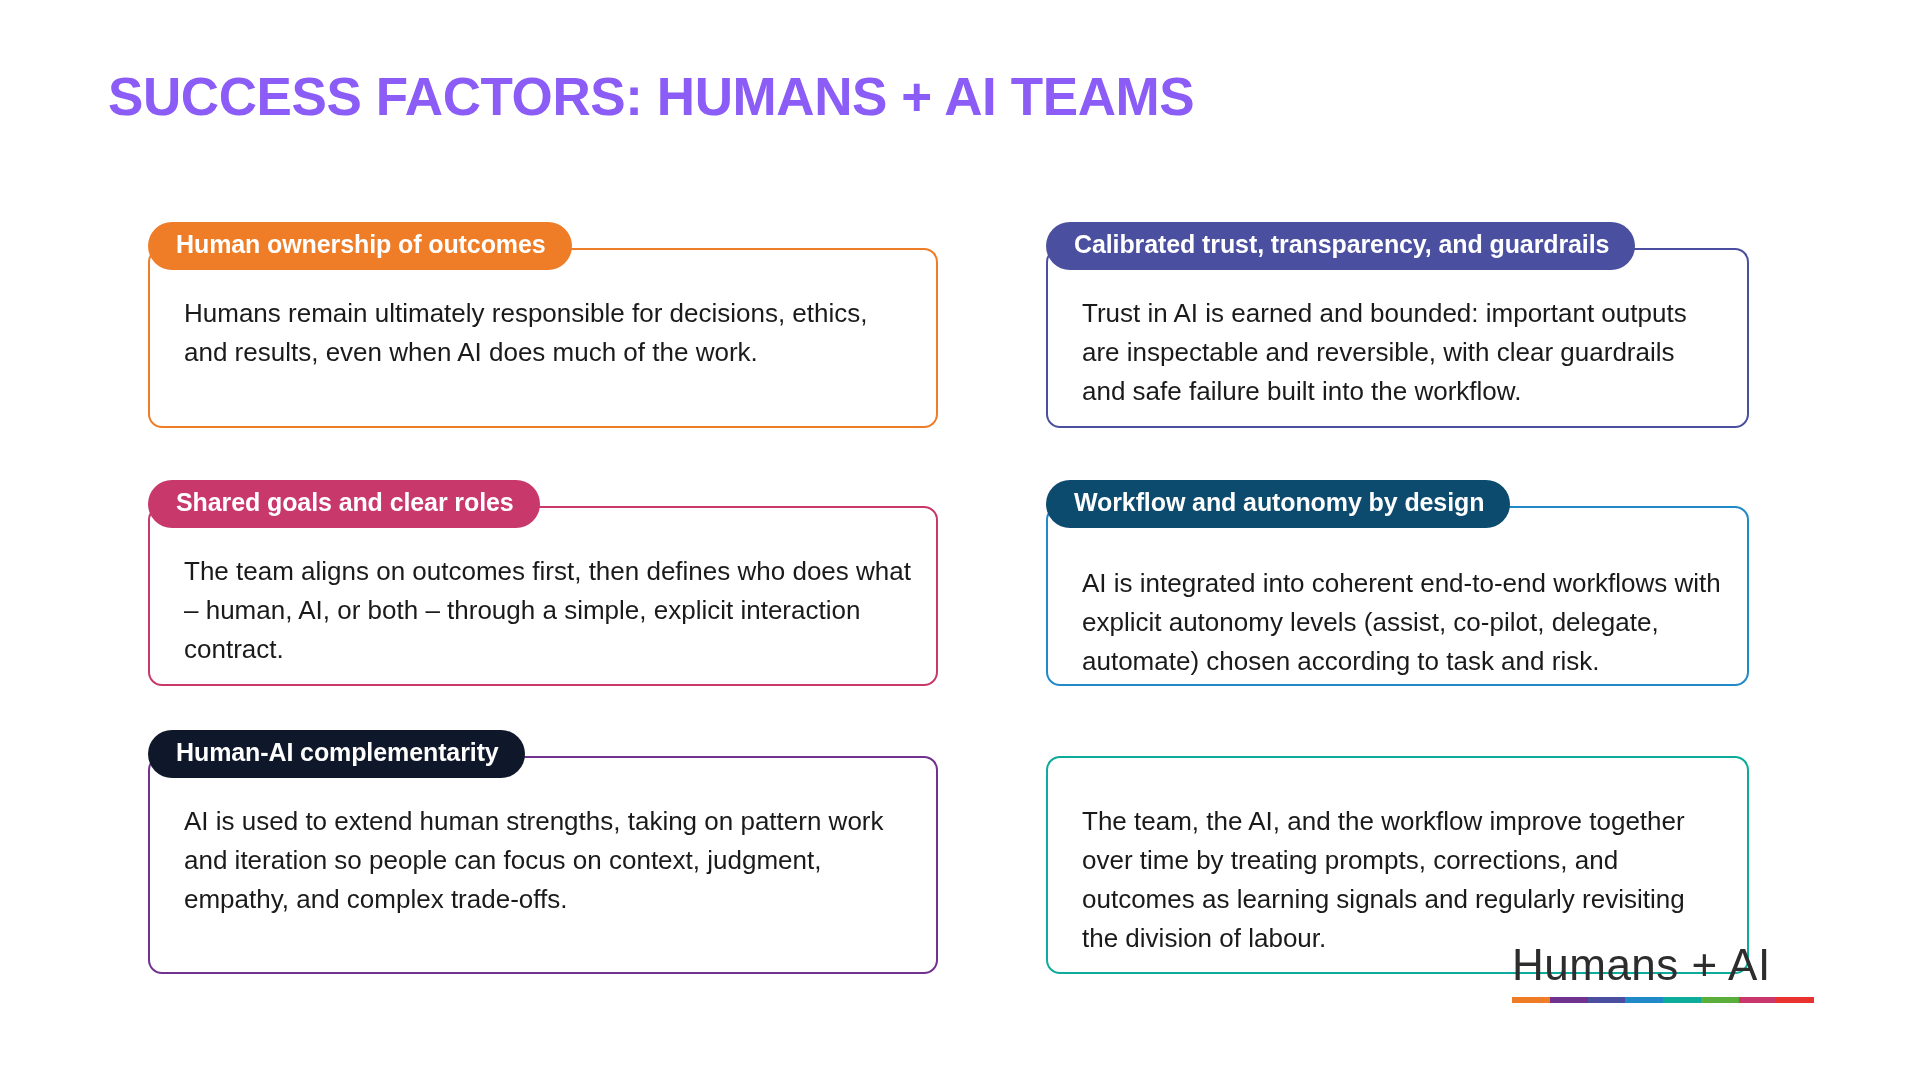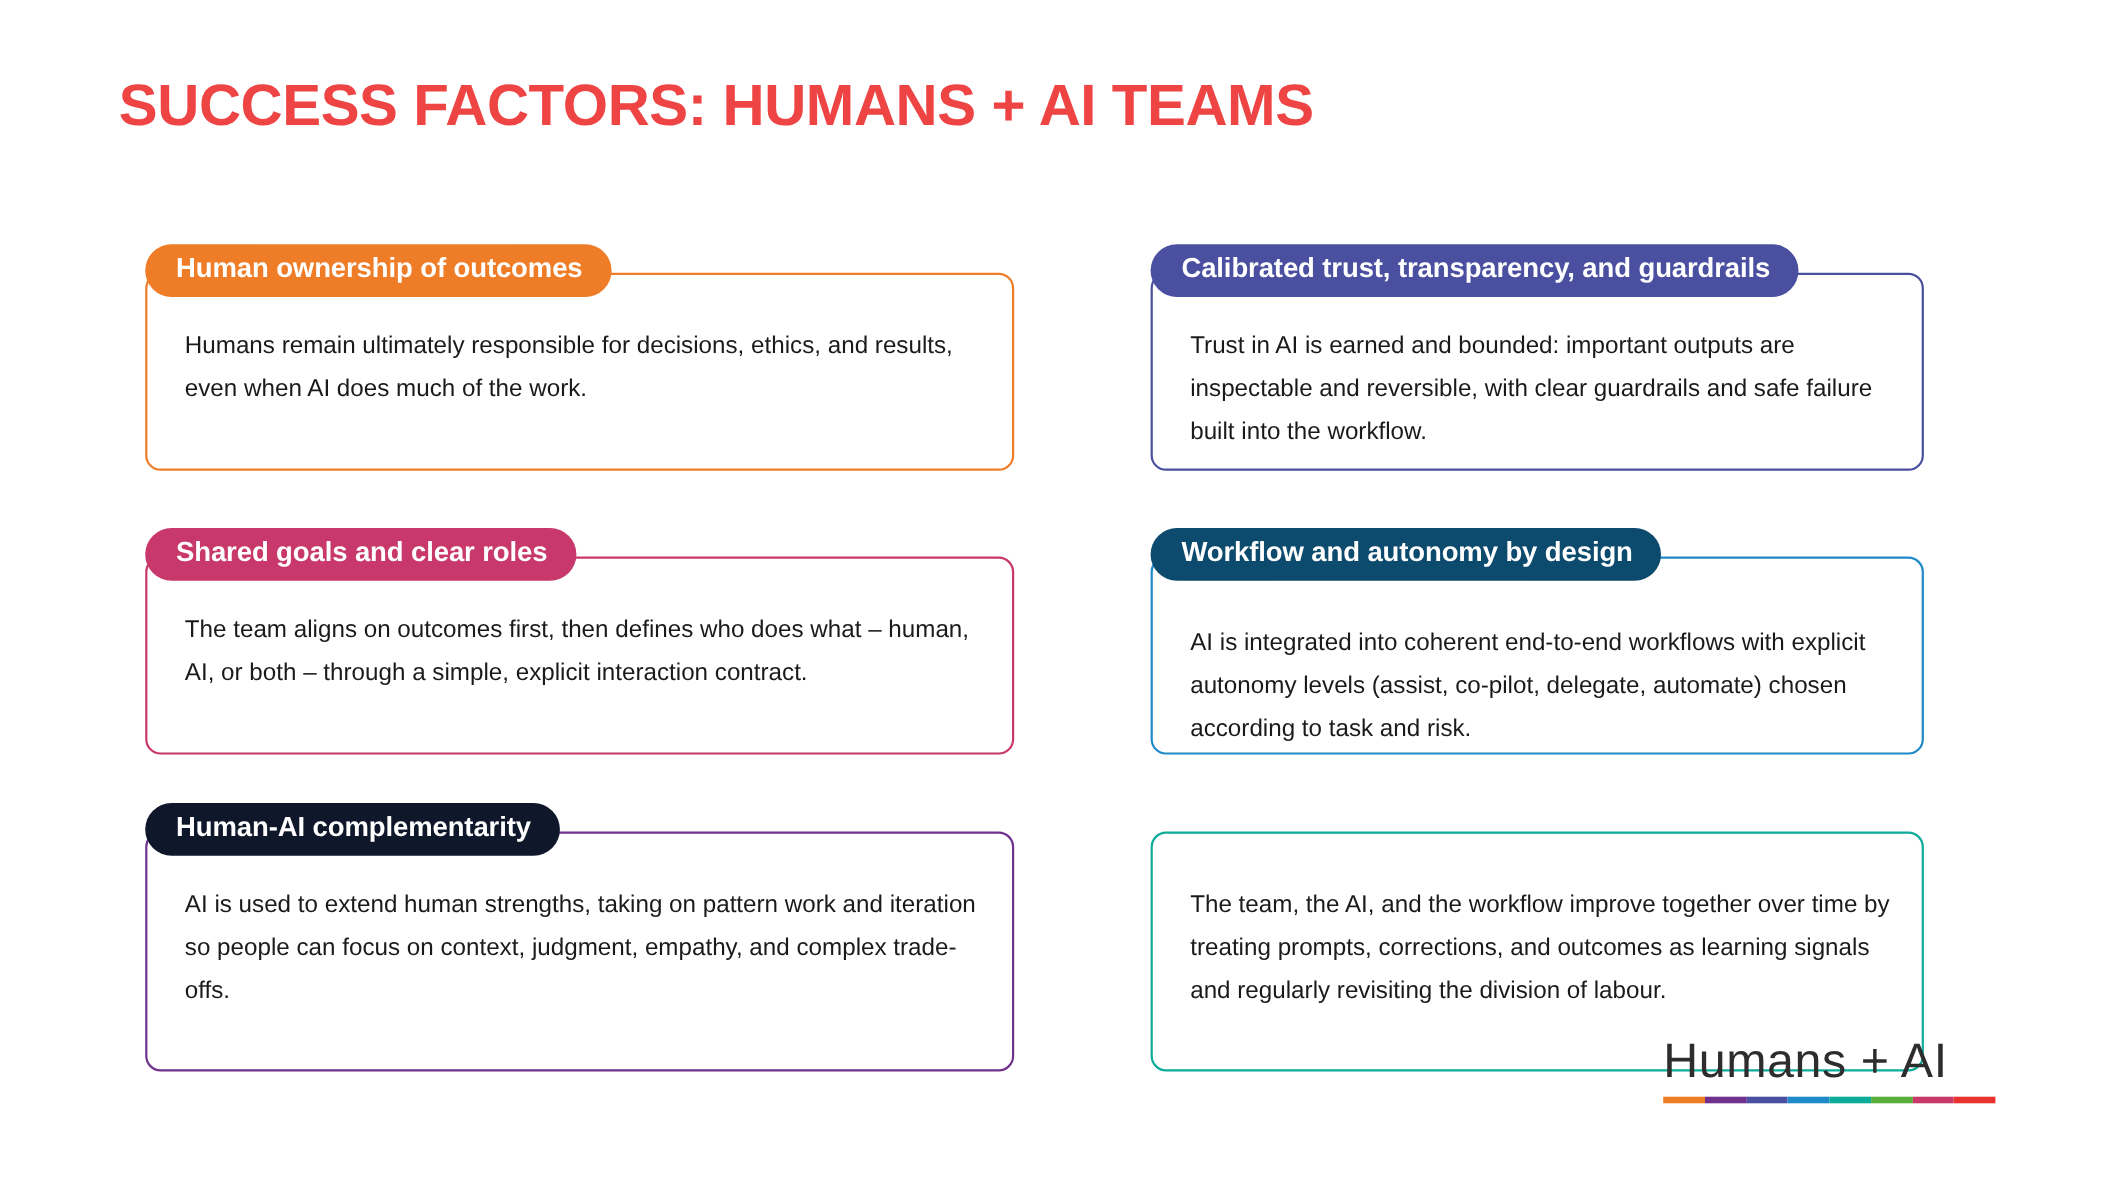--- a/index.html
+++ b/index.html
@@ -23,21 +23,21 @@
   }
 
   
   .slide-title {
     position: absolute;
     left: 108px;
     top: 66px;
     font-size: 53px;
     font-weight: 700;
     letter-spacing: -0.4px;
-    color: #ef4444;
+    color: #8b5cf6;
     white-space: nowrap;
     font-family: "Liberation Sans", sans-serif;
   }
 
   
   .cards {
     position: absolute;
     left: 0;
     top: 0;
     width: 1920px;
@@ -74,28 +74,28 @@
     white-space: nowrap;
     line-height: 1.1;
     font-family: "Liberation Sans", sans-serif;
   }
 
   .card-body {
     position: absolute;
     z-index: 2;
     left: 36px;
     right: 26px;
-    font-size: 22px;
+    font-size: 26px;
     line-height: 39px;
     color: #1a1a1a;
     font-family: "Liberation Sans", sans-serif;
   }
 
   
-  .col-left  { left: 132px; width: 790px; }
+  .col-left  { left: 148px; width: 790px; }
   .col-right { left: 1046px; width: 703px; }
 
   
   .logo {
     position: absolute;
     left: 1512px;
     top: 940px;
     width: 310px;
   }
   .logo-word {

